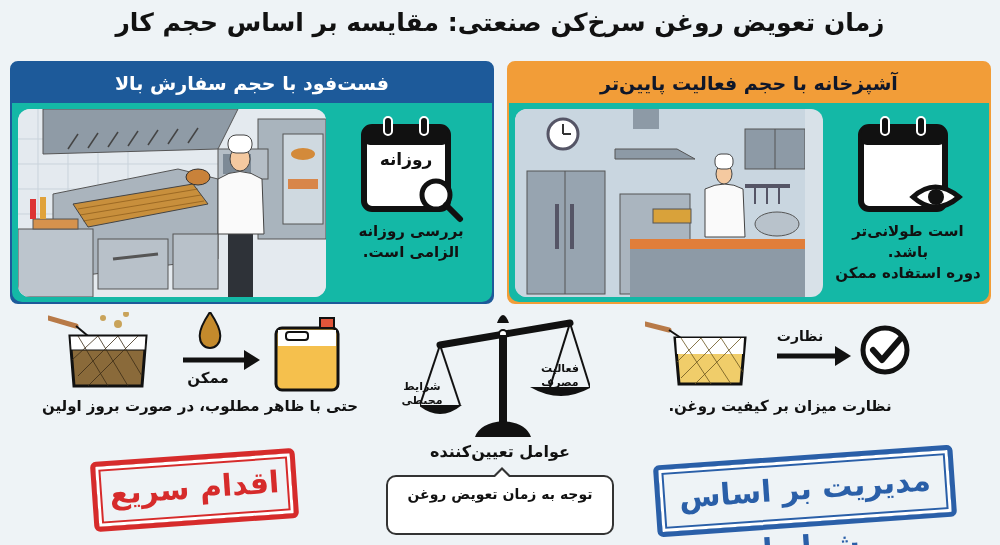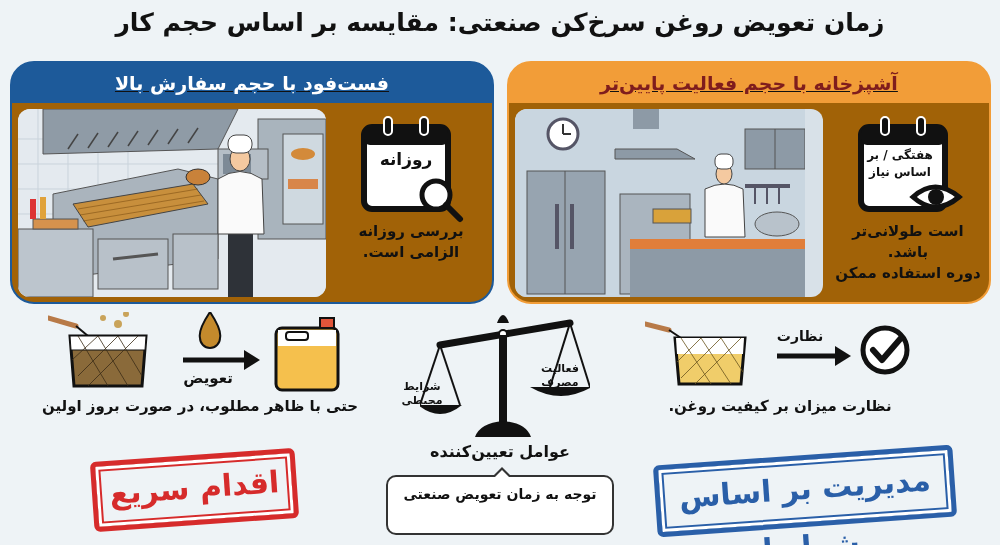--- a/index.html
+++ b/index.html
@@ -9,35 +9,34 @@
     font-family: "DejaVu Sans", sans-serif;
     position: relative;
     color: #111;
   }
   .title {
     position: absolute; top: 8px; left: 0; width: 1000px;
     text-align: center; font-size: 25px; font-weight: bold; direction: rtl;
     letter-spacing: 0;
   }
   .panel {
-    position: absolute; top: 61px; height: 243px; border-radius: 24px;
+    position: absolute; top: 61px; height: 243px; border-radius: 8px;
     overflow: hidden;
-    text-decoration: underline;
   }
   .panel.left { left: 10px; width: 484px; background: #1d5a9a; border: 2px solid #1d5a9a; }
   .panel.right { left: 507px; width: 484px; background: #f29d38; border: 2px solid #f29d38; }
   .panel-header {
     height: 40px; line-height: 40px; text-align: center; direction: rtl;
     font-size: 19px; font-weight: bold;
   }
   .left .panel-header { color: #fff; }
-  .right .panel-header { color: #7f1d1d; }
+  .right .panel-header { color: #0f172a; }
   .panel-body {
     position: absolute; top: 40px; left: 0; right: 0; bottom: 0;
-    background: #a16207; border-radius: 0 0 10px 10px;
+    background: #14b8a6; border-radius: 0 0 10px 10px;
   }
   .scene {
     position: absolute; left: 6px; top: 6px; width: 308px; height: 188px;
     border-radius: 12px; overflow: hidden; background: #d8e1e8;
   }
   .side {
     position: absolute; right: 6px; top: 6px; width: 150px; height: 188px;
     display: flex; flex-direction: column; align-items: center;
   }
   .side svg { margin-top: 4px; }
@@ -197,24 +196,20 @@
     <div class="side">
       <div style="position:relative; width:110px; height:110px;">
         <svg width="110" height="110" viewBox="0 0 110 110">
           <rect x="8" y="14" width="84" height="82" rx="8" fill="#fff" stroke="#111" stroke-width="6"></rect>
           <rect x="8" y="14" width="84" height="18" rx="6" fill="#111"></rect>
           <rect x="28" y="4" width="8" height="18" rx="4" fill="#111" stroke="#fff" stroke-width="2"></rect>
           <rect x="64" y="4" width="8" height="18" rx="4" fill="#111" stroke="#fff" stroke-width="2"></rect>
           <path d="M60,84 Q82,64 106,84 Q82,104 60,84 Z" fill="#fff" stroke="#111" stroke-width="5"></path>
           <circle cx="83" cy="84" r="8" fill="#111"></circle>
         </svg>
-        <div class="cal-label" style="left:12px; top:38px; width:70px; font-size:12px; line-height:17px;">
-          <div>هفتگی / بر</div>
-          <div>اساس نیاز</div>
-        </div>
       </div>
       <div class="side-caption">
         <div>است طولانی‌تر باشد.</div>
         <div>دوره استفاده ممکن</div>
       </div>
     </div>
   </div>
 </div>
 
 <svg style="position:absolute; left:48px; top:312px;" width="300" height="80" viewBox="0 0 300 80">
@@ -242,21 +237,21 @@
     <line x1="135" y1="48" x2="196" y2="48" stroke="#111" stroke-width="5"></line>
     <polygon points="196,38 212,48 196,58" fill="#111"></polygon>
   </g>
   <g>
     <rect x="228" y="16" width="62" height="62" rx="6" fill="#f5c04d" stroke="#111" stroke-width="3"></rect>
     <rect x="230" y="18" width="58" height="16" fill="#fff"></rect>
     <rect x="238" y="20" width="22" height="8" rx="3" fill="#fff" stroke="#111" stroke-width="2"></rect>
     <rect x="272" y="6" width="14" height="10" fill="#e0553a" stroke="#111" stroke-width="2"></rect>
   </g>
 </svg>
-<div class="caption" style="left:178px; top:368px; width:60px; font-size:15px;">تعویض</div>
+<div class="caption" style="left:178px; top:368px; width:60px; font-size:15px;">ممکن</div>
 <div class="caption" style="left:30px; top:396px; width:340px;">
   <div>حتی با ظاهر مطلوب، در صورت بروز اولین</div>
 </div>
 
 <div class="stamp red">اقدام سریع</div>
 
 <svg style="position:absolute; left:420px; top:305px;" width="170" height="140" viewBox="0 0 170 140">
   <path d="M77,18 Q83,2 89,18 Z" fill="#111"></path>
   <line x1="20" y1="40" x2="150" y2="18" stroke="#111" stroke-width="7" stroke-linecap="round"></line>
   <circle cx="83" cy="29" r="4" fill="#fff" stroke="#111" stroke-width="2"></circle>
@@ -273,21 +268,21 @@
   <div>شرایط</div>
   <div>محیطی</div>
 </div>
 <div class="caption" style="left:538px; top:362px; width:44px; font-size:11px; line-height:14px;">
   <div>فعالیت</div>
   <div>مصرف</div>
 </div>
 <div class="caption" style="left:420px; top:441px; width:160px; font-size:16px;">عوامل تعیین‌کننده</div>
 
 <div class="bubble">
-  <div>توجه به زمان تعویض صنعتی</div>
+  <div>توجه به زمان تعویض روغن</div>
 </div>
 
 <svg style="position:absolute; left:645px; top:318px;" width="270" height="70" viewBox="0 0 270 70">
   <g>
     <line x1="0" y1="6" x2="24" y2="12" stroke="#b87a48" stroke-width="5" stroke-linecap="round"></line>
     <line x1="24" y1="12" x2="36" y2="20" stroke="#111" stroke-width="2"></line>
     <path d="M30,20 L100,20 L96,66 L34,66 Z" fill="#f0cd6a" stroke="#111" stroke-width="3"></path>
     <path d="M31,20 L99,20 L98,36 L32,36 Z" fill="#fff"></path>
     <g stroke="#6b5520" stroke-width="0.8">
       <line x1="36" y1="20" x2="66" y2="66"></line>

